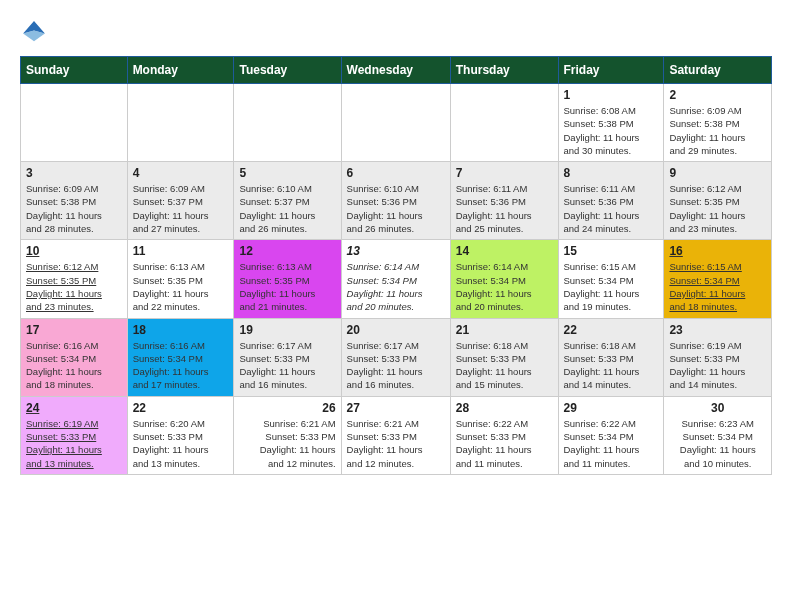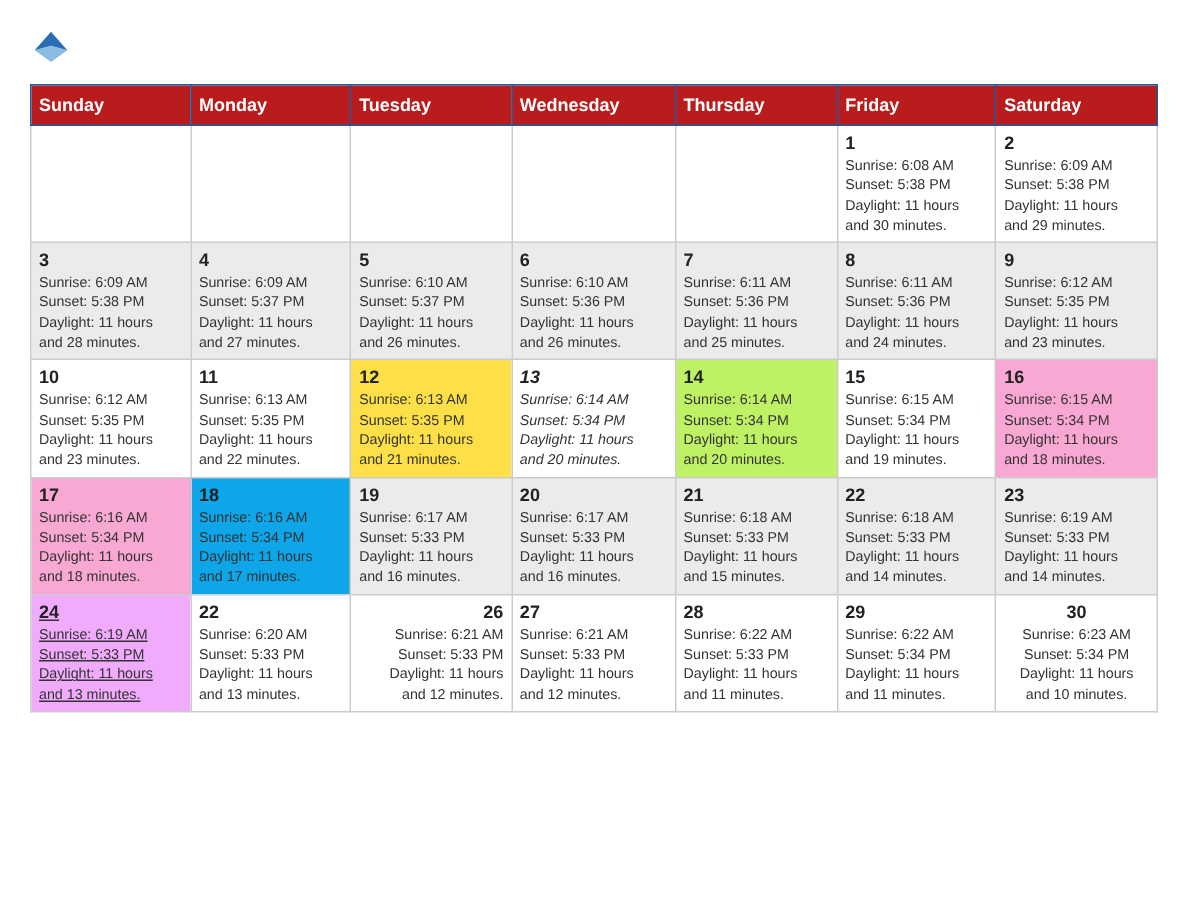--- a/index.html
+++ b/index.html
@@ -82,21 +82,21 @@
       color: #333;
       background: #fff;
     }
     .calendar tr:nth-child(even) td {
       background: #f0f0f0;
     }
     .calendar tr:nth-child(odd) td {
       background: #fff;
     }
     .calendar thead tr th {
-      background: #b91c1c;
+      background: #14532d;
     }
     .day-number {
       font-size: 12px;
       font-weight: bold;
       color: #222;
       display: block;
       margin-bottom: 2px;
     }
     .day-info {
       font-size: 9.5px;
@@ -209,35 +209,35 @@
           </td>
           <td style="background: rgb(235, 235, 235);">
             <span class="day-number">9</span>
             <div class="day-info" style="white-space: pre-line;">Sunrise: 6:12 AM
 Sunset: 5:35 PM
 Daylight: 11 hours
 and 23 minutes.</div>
           </td>
         </tr>
         <tr class="row-odd">
-          <td style="background: rgb(255, 255, 255);">
+          <td style="background: rgb(255, 255, 255); text-decoration: underline;">
             <span class="day-number">10</span>
             <div class="day-info" style="white-space: pre-line;">Sunrise: 6:12 AM
 Sunset: 5:35 PM
 Daylight: 11 hours
 and 23 minutes.</div>
           </td>
           <td style="background: rgb(255, 255, 255);">
             <span class="day-number">11</span>
             <div class="day-info" style="white-space: pre-line;">Sunrise: 6:13 AM
 Sunset: 5:35 PM
 Daylight: 11 hours
 and 22 minutes.</div>
           </td>
-          <td style="background: #fde047;">
+          <td style="background: #d946ef;">
             <span class="day-number">12</span>
             <div class="day-info" style="white-space: pre-line;">Sunrise: 6:13 AM
 Sunset: 5:35 PM
 Daylight: 11 hours
 and 21 minutes.</div>
           </td>
           <td style="background: rgb(255, 255, 255); font-style: italic;">
             <span class="day-number">13</span>
             <div class="day-info" style="white-space: pre-line;">Sunrise: 6:14 AM
 Sunset: 5:34 PM
@@ -251,21 +251,21 @@
 Daylight: 11 hours
 and 20 minutes.</div>
           </td>
           <td style="background: rgb(255, 255, 255);">
             <span class="day-number">15</span>
             <div class="day-info" style="white-space: pre-line;">Sunrise: 6:15 AM
 Sunset: 5:34 PM
 Daylight: 11 hours
 and 19 minutes.</div>
           </td>
-          <td style="background: #f9a8d4;">
+          <td style="background: #eab308; text-decoration: underline;">
             <span class="day-number">16</span>
             <div class="day-info" style="white-space: pre-line;">Sunrise: 6:15 AM
 Sunset: 5:34 PM
 Daylight: 11 hours
 and 18 minutes.</div>
           </td>
         </tr>
         <tr class="row-even">
           <td style="background: #f9a8d4;">
             <span class="day-number">17</span>

